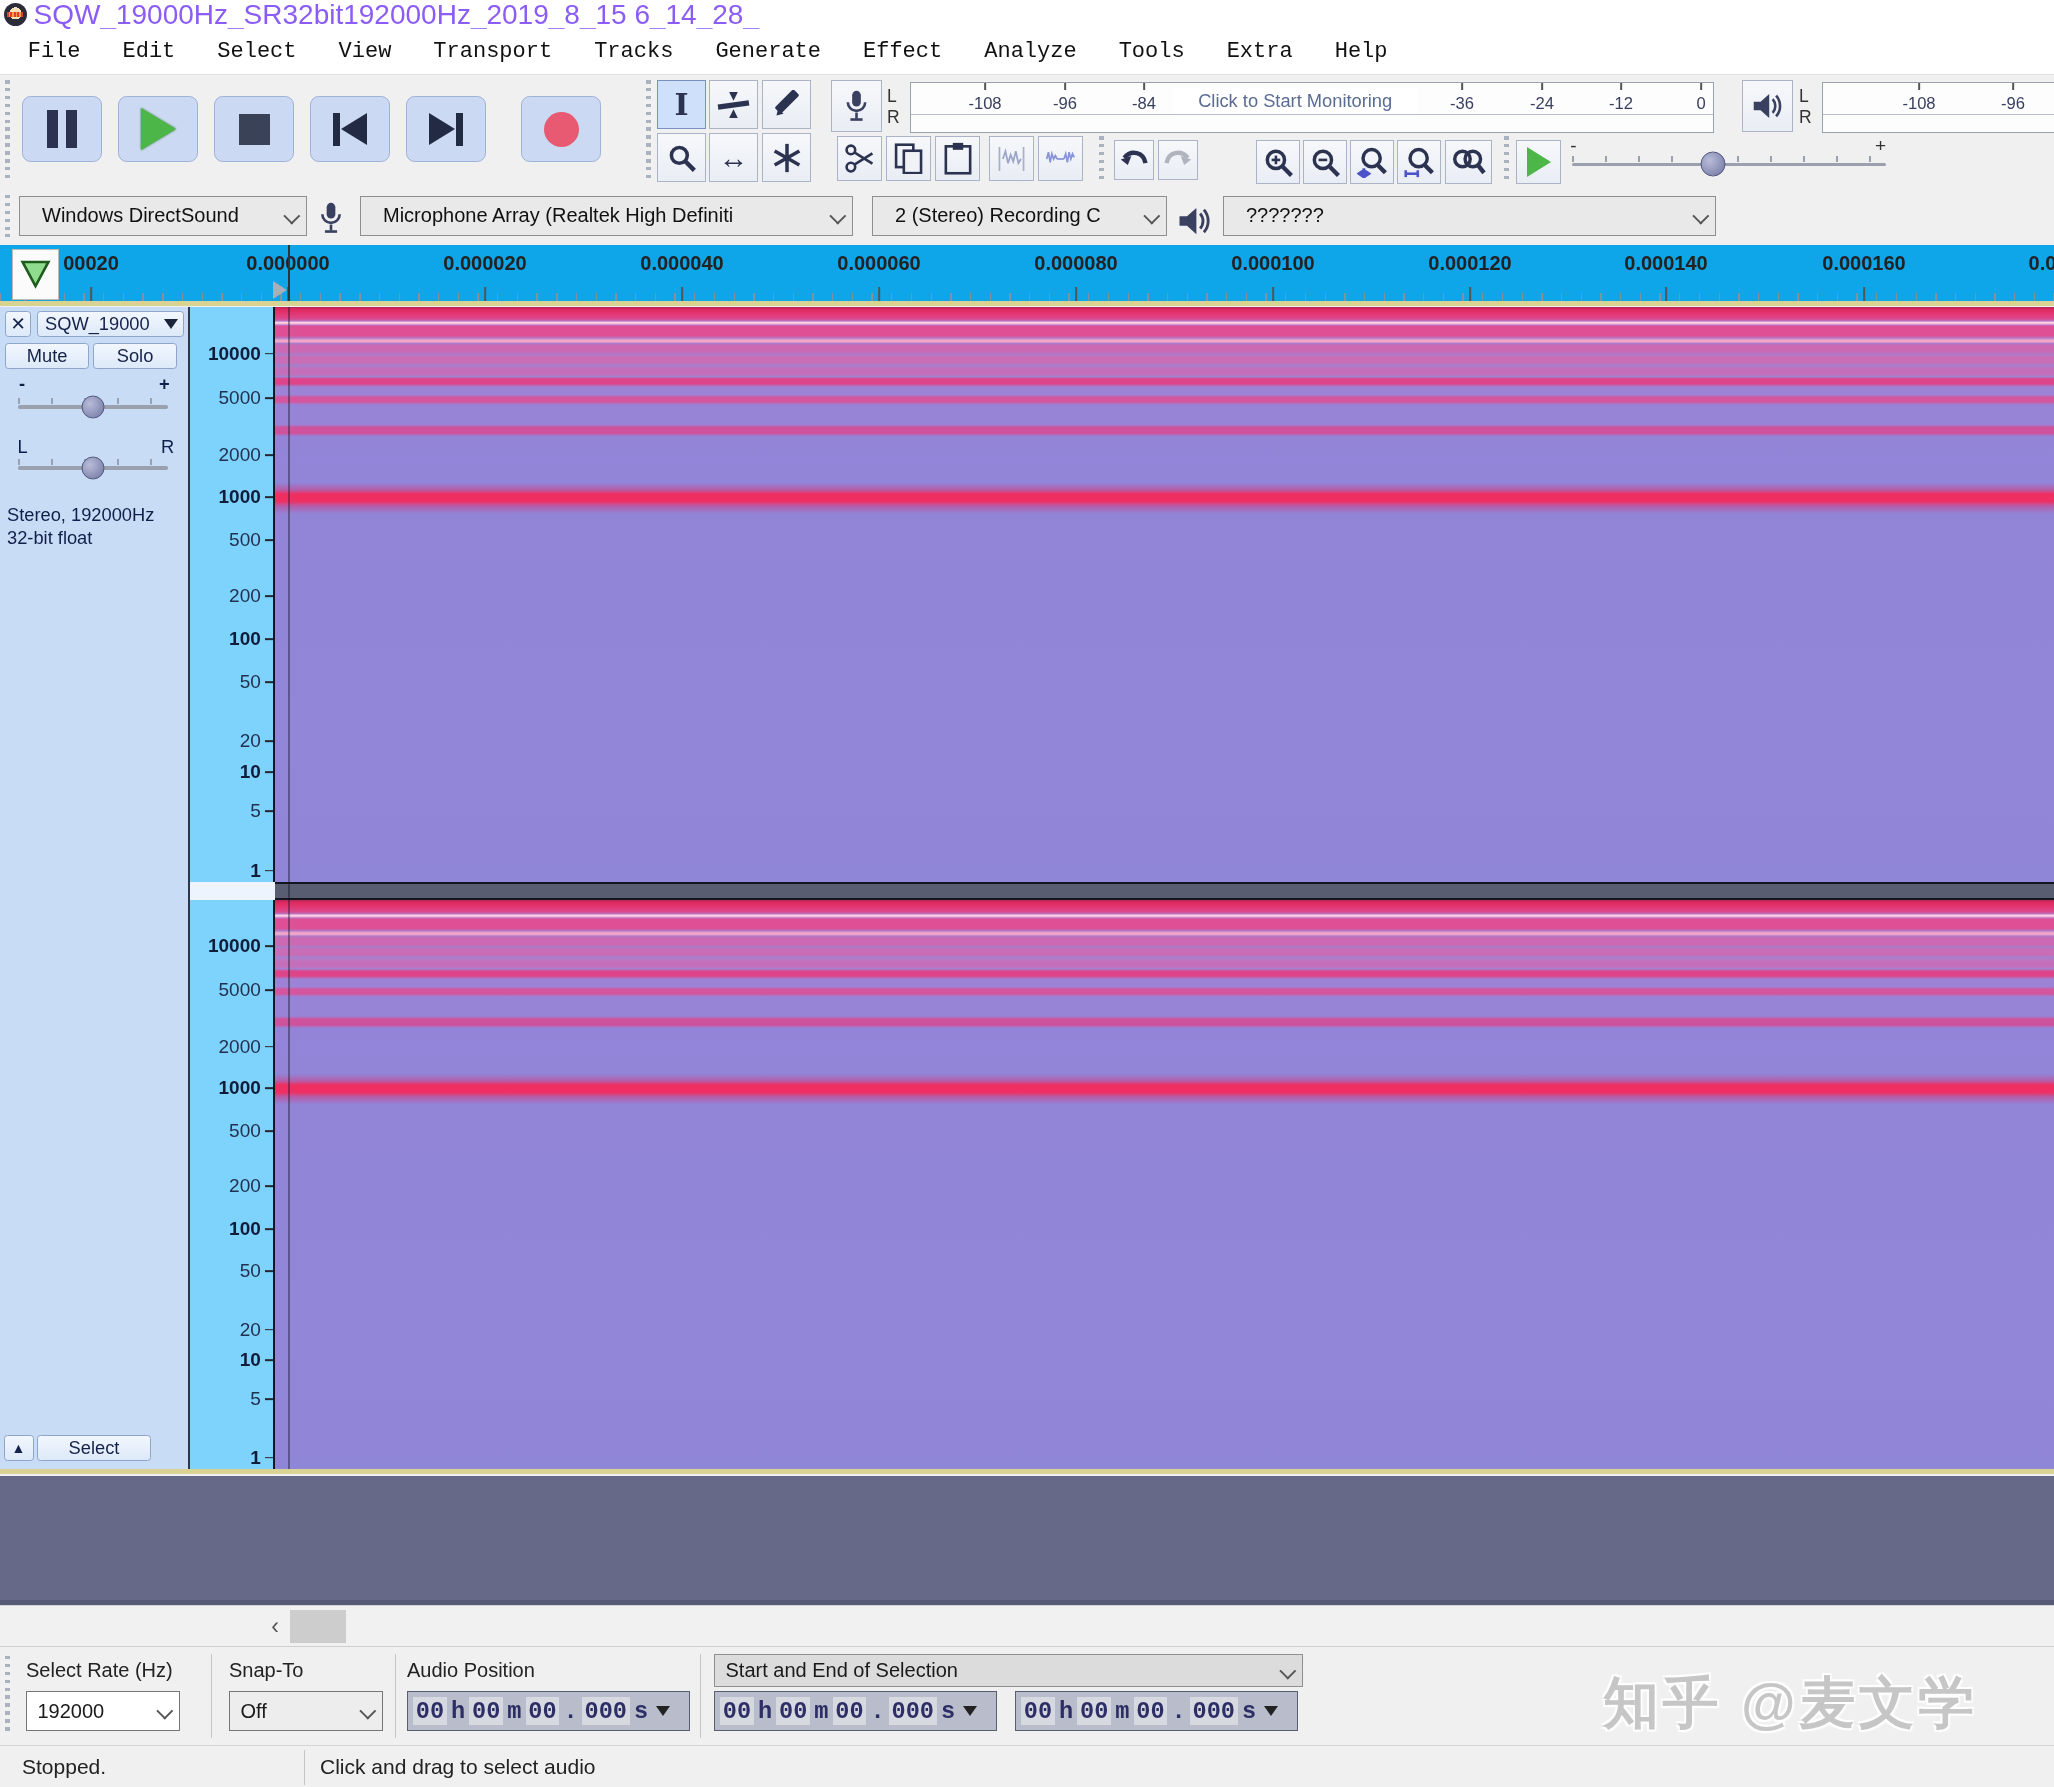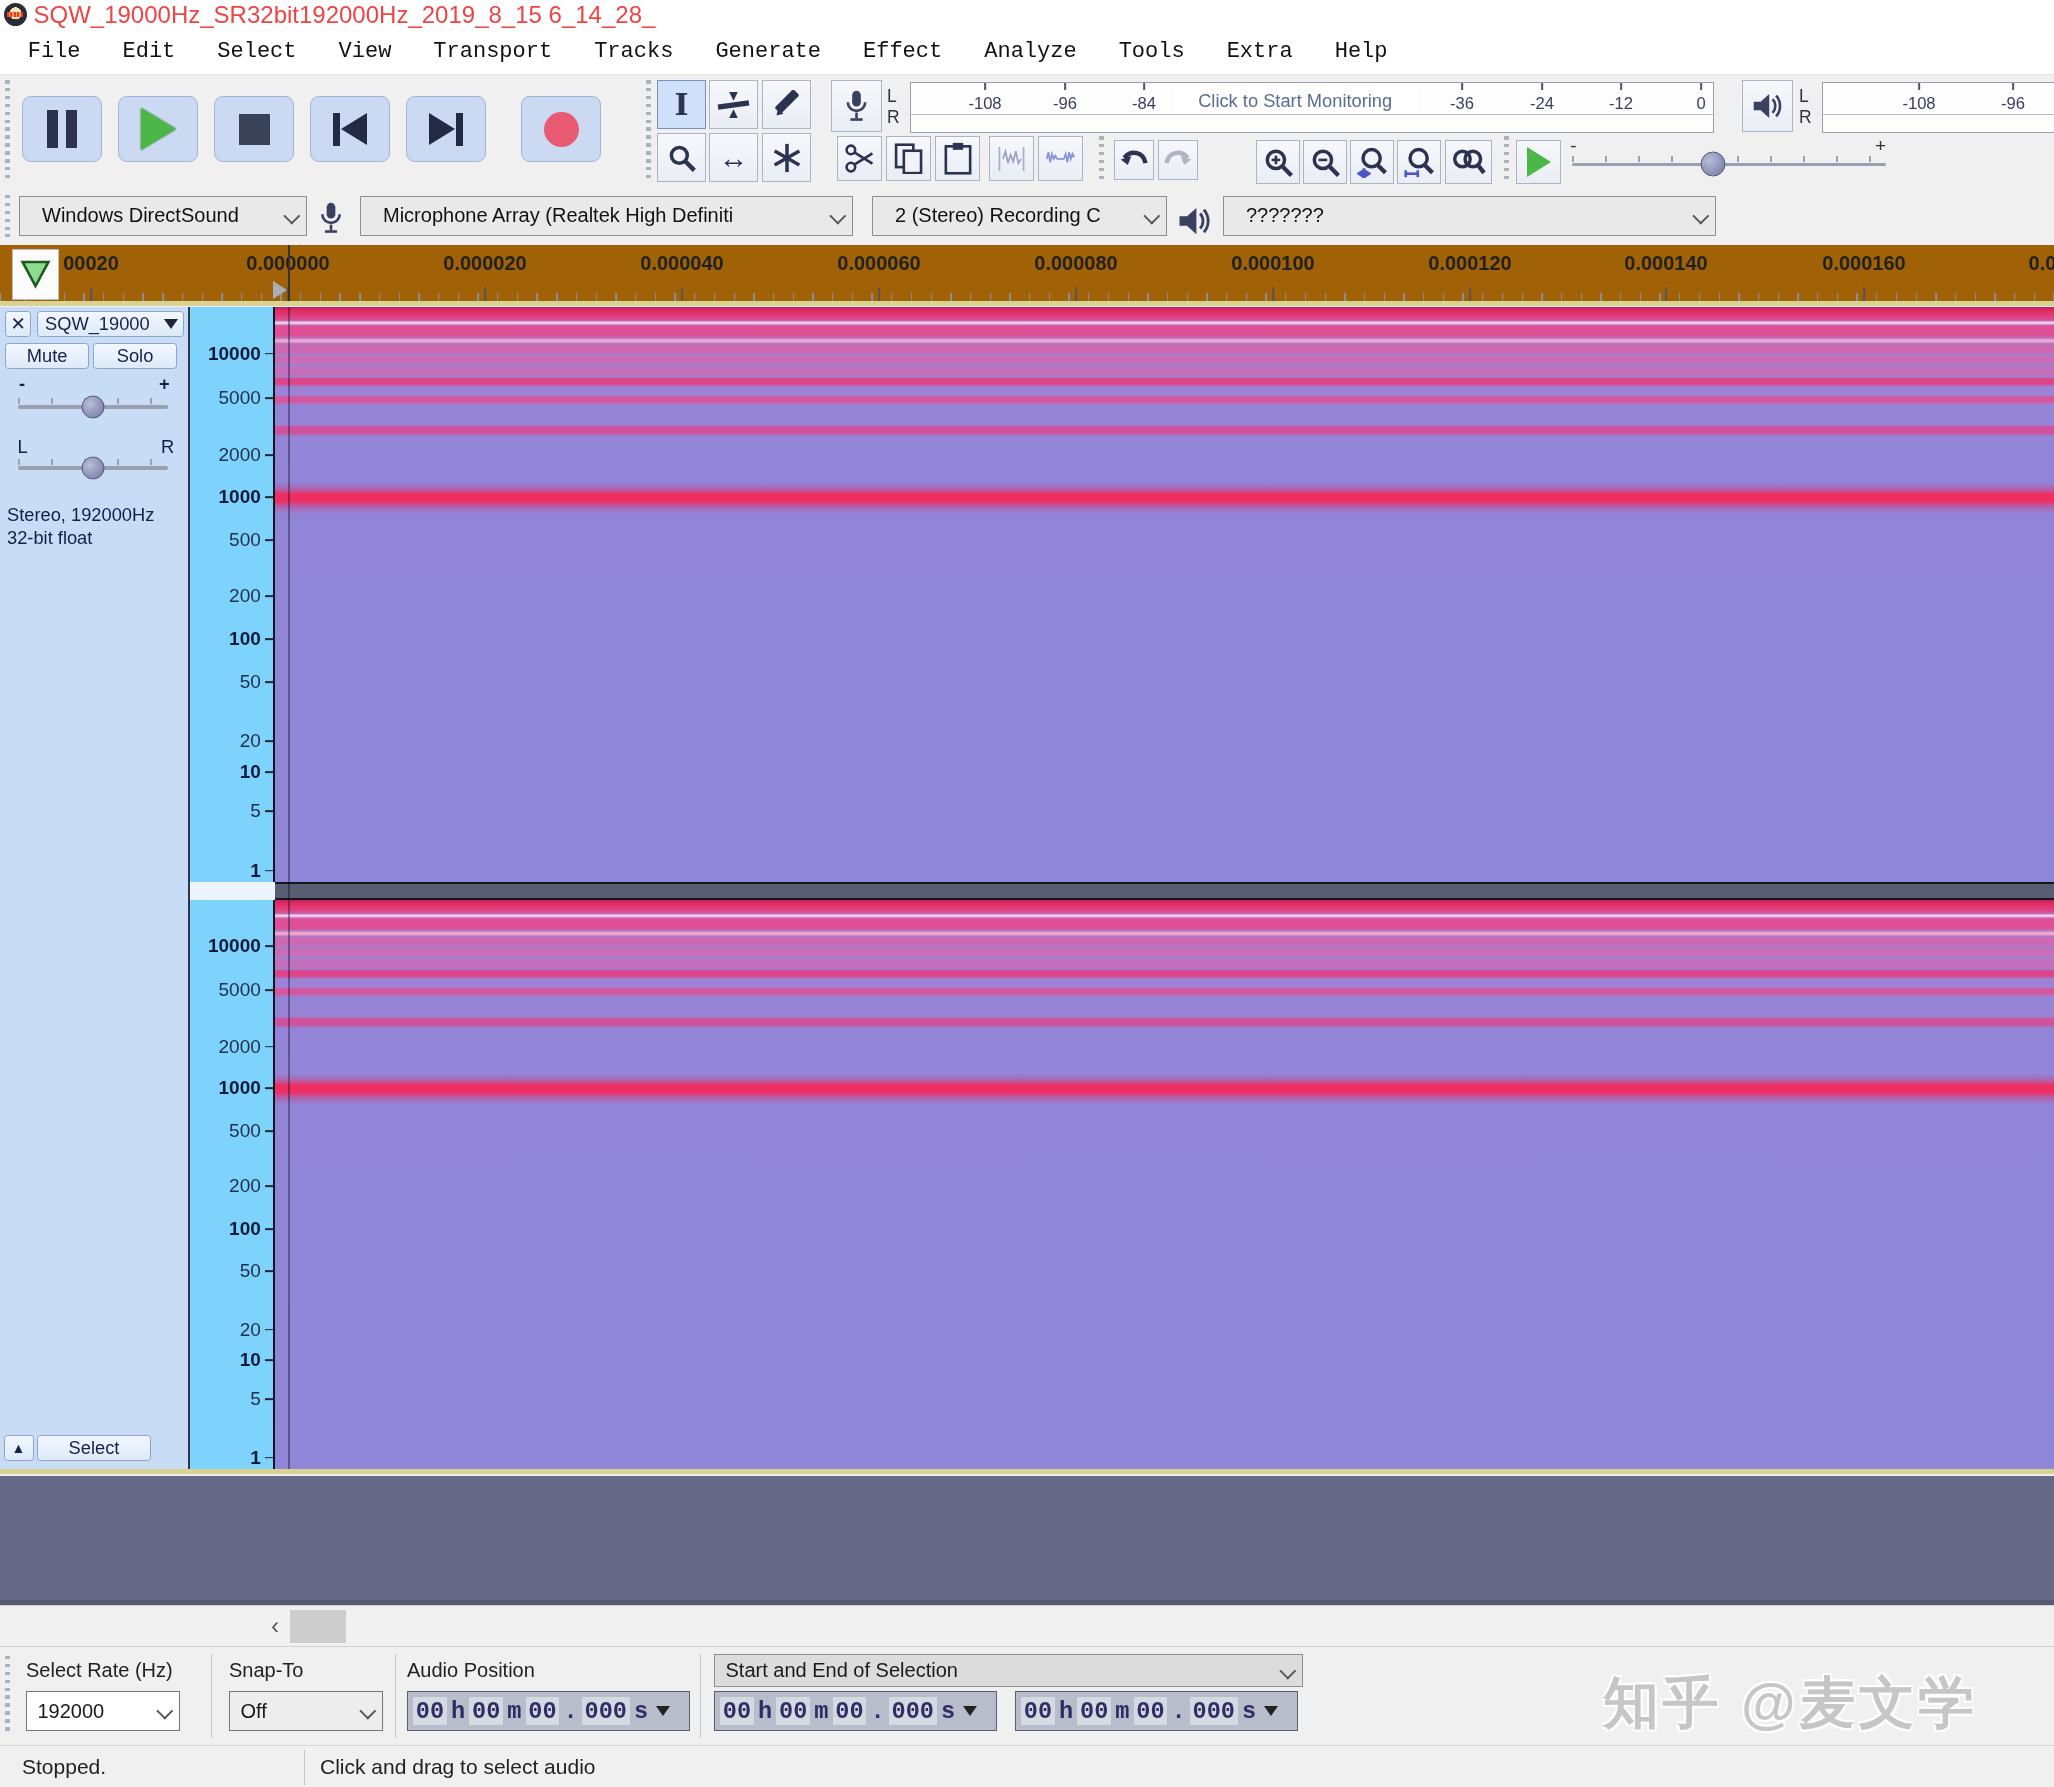--- a/index.html
+++ b/index.html
@@ -2,21 +2,21 @@
 <html style="font-size:14px"><head>
 <meta charset="utf-8">
 <style>
   html,body{margin:0;padding:0;background:#fff;}
   .app{position:relative;width:2054px;height:1787px;overflow:hidden;
        font-family:"Liberation Sans",sans-serif;background:#f0f0f0;color:#1a1a1a;}
   .abs{position:absolute;}
 
   
   .titlebar{left:0;top:0;width:2054px;height:29px;background:#fff;display:flex;align-items:center;gap:7px;padding-left:3.5px;box-sizing:border-box;}
-  .titlebar .ttl{font-size:24px;color:#ef4444;white-space:nowrap;}
+  .titlebar .ttl{font-size:28px;color:#8b5cf6;white-space:nowrap;}
   .appicon{width:23px;height:23px;border-radius:50%;background:radial-gradient(circle at 50% 45%,#f7e2b8 0 35%,#2b2b3a 36% 100%);position:relative;overflow:hidden;flex:0 0 auto;}
   .appicon::after{content:"";position:absolute;left:3.5px;top:8.7px;width:15.7px;height:5.2px;background:repeating-linear-gradient(90deg,#e33b3b 0 1.7px,#f7a23b 1.7px 3.5px);}
   .menubar{left:0;top:29px;width:2054px;height:46px;background:#fff;border-bottom:0.9px solid #e2e2e2;display:flex;align-items:center;gap:4px;padding-left:8.7px;box-sizing:border-box;font-family:Liberation Mono, monospace;}
   .menuitem{font-size:22px;color:#111;padding:0 19px;height:100%;display:flex;align-items:center;cursor:default;}
 
   
   .toolbars{left:0;top:75px;width:2054px;height:113px;background:#f0f0f0;border-bottom:0.9px solid #c9c9c9;}
   .grip{width:5.2px;background:repeating-linear-gradient(180deg,#aab2bf 0 3.5px,transparent 3.5px 7.9px);}
   .tbtn{background:linear-gradient(180deg,#f6f8fb,#e9edf4);border:0.9px solid #aab4c6;display:flex;align-items:center;justify-content:center;box-sizing:border-box;}
   .transport-btn{width:80px;height:66px;border-radius:8.7px;background:#ccd9f2;border:0.9px solid #9fb2d8;}
@@ -41,21 +41,21 @@
   .chev{width:9.6px;height:9.6px;border-right:2.6px solid #555;border-bottom:2.6px solid #555;transform:rotate(45deg);margin-left:auto;margin-right:8.7px;flex:0 0 auto;}
   .slider-track{position:relative;height:3.5px;background:#9aa0ad;border-radius:1.7px;}
   .slider-ticks{position:absolute;left:0;right:0;top:-7px;height:6.1px;background:repeating-linear-gradient(90deg,#9aa0ad 0 1.7px,transparent 1.7px 33px);}
   .slider-thumb{position:absolute;top:50%;transform:translate(-50%,-50%);width:23px;height:23px;border-radius:50%;background:radial-gradient(circle at 35% 35%,#b9bdd9,#6f74a0);border:0.9px solid #51567e;}
 
   
   .devicebar{left:0;top:188px;width:2054px;height:58px;background:#f0f0f0;border-bottom:0.9px solid #cfcfcf;}
   .combo{position:absolute;top:7.9px;height:40px;background:#e9e9e9;border:0.9px solid #8f8f8f;display:flex;align-items:center;font-size:20px;color:#111;padding-left:22px;box-sizing:border-box;white-space:nowrap;overflow:hidden;}
 
   
-  .timeline{left:0;top:245px;width:2054px;height:56px;background:#a16207;border-bottom:1.7px solid #55555f;overflow:hidden;}
+  .timeline{left:0;top:245px;width:2054px;height:56px;background:#0ea5e9;border-bottom:1.7px solid #55555f;overflow:hidden;}
   .tl-minor{position:absolute;left:0;right:0;bottom:0;height:7.9px;background:repeating-linear-gradient(90deg,transparent 0 18.3px,#8a8f9a 18.3px 19.7px);background-position-x:6.1px;}
   .tl-label{position:absolute;top:7px;transform:translateX(-50%);font-size:20px;font-weight:bold;color:#222;white-space:nowrap;}
   .tl-majortick{position:absolute;bottom:0;width:1.7px;height:14px;background:#555;transform:translateX(-50%);}
   .pinbtn{position:absolute;left:12.2px;top:3.5px;width:45px;height:49px;background:#fbfbfb;border:0.9px solid #bbb;display:flex;align-items:center;justify-content:center;}
   .cursorline-ruler{position:absolute;top:0;bottom:0;width:1.7px;background:#333;}
   .playtri{position:absolute;bottom:1.7px;width:0;height:0;border-left:14px solid #a9aeb8;border-top:9.6px solid transparent;border-bottom:9.6px solid transparent;}
 
   
   .yellowbar{left:0;width:2054px;height:5.2px;background:#d8d293;}
   .trackpanel{left:0;top:307px;width:190px;height:1163px;background:#c9dcf6;border-right:2.6px solid #30364a;box-sizing:border-box;}

